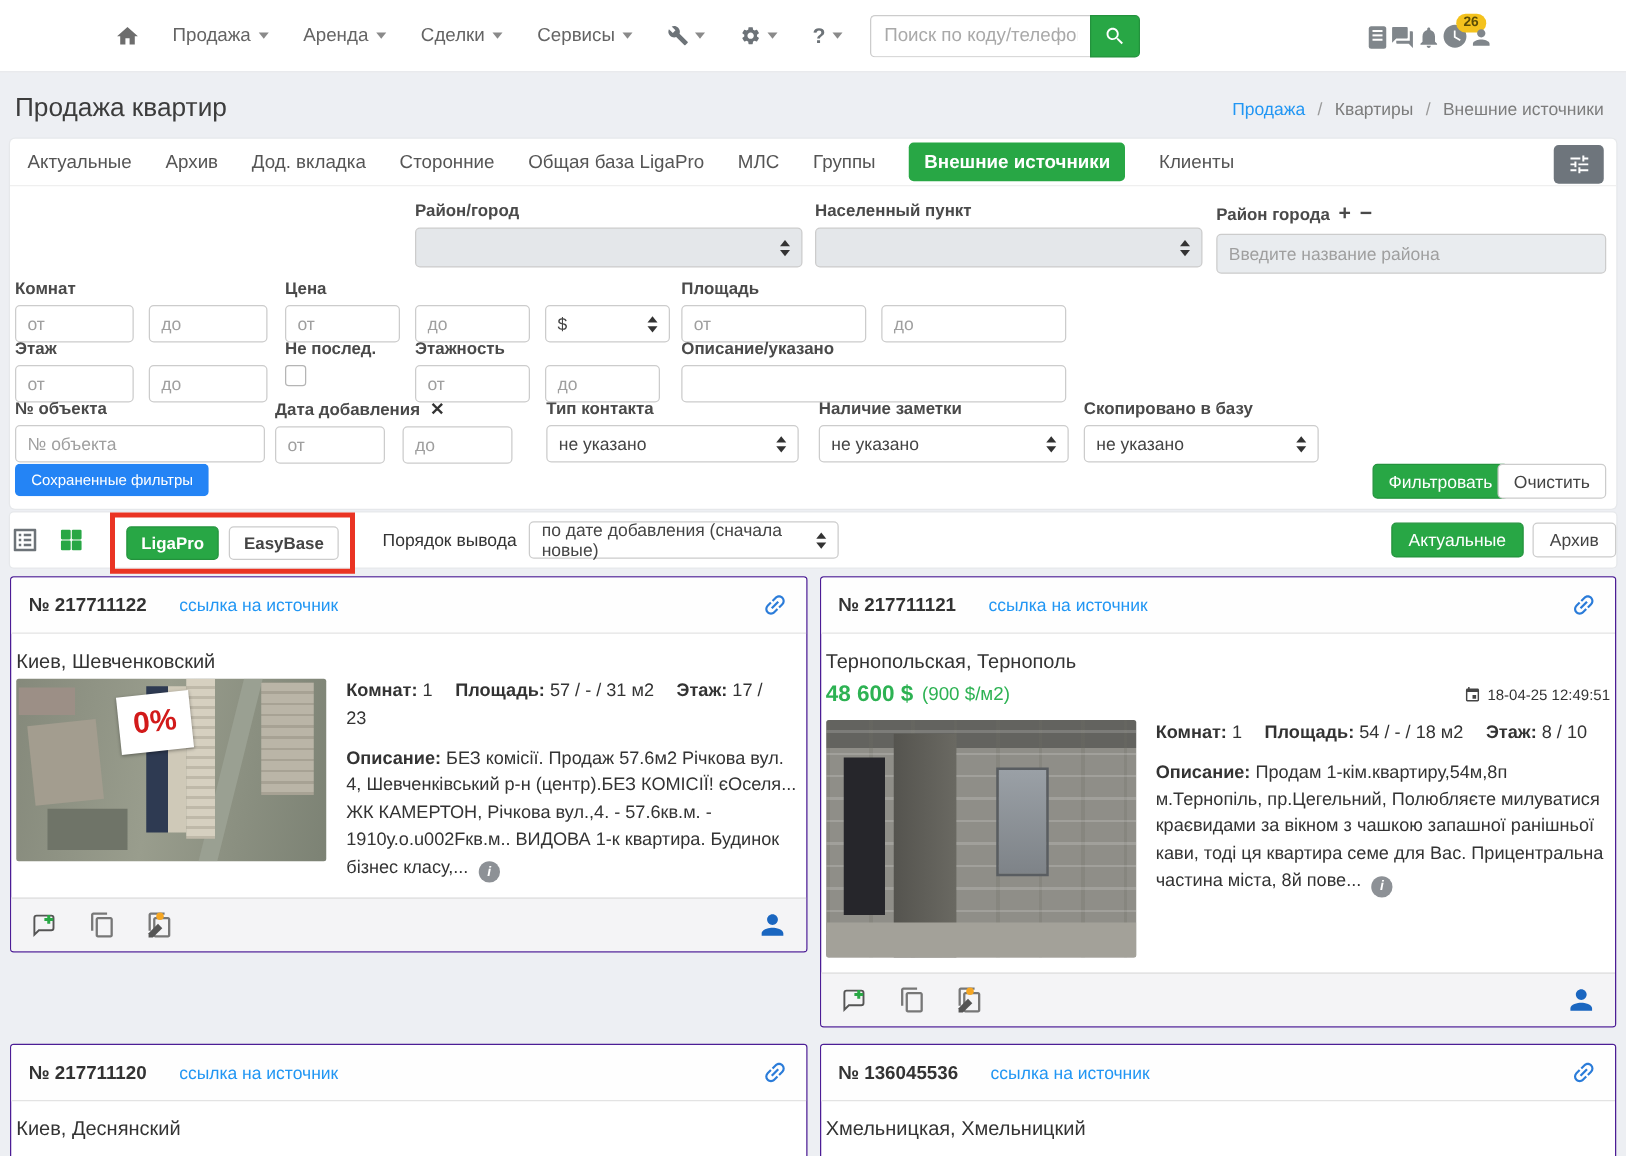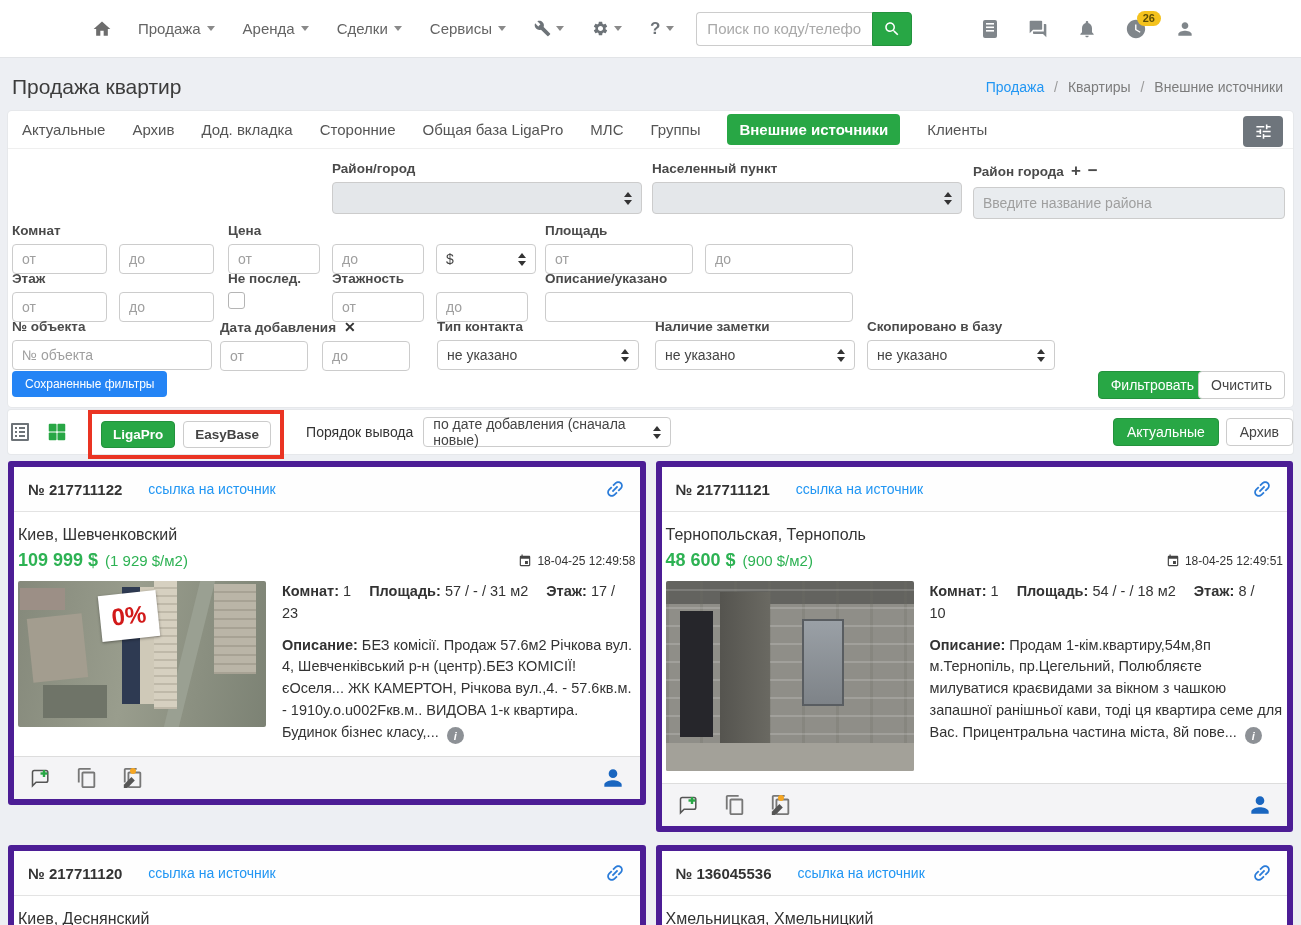--- a/index.html
+++ b/index.html
@@ -13,21 +13,21 @@
   .home{margin-left:78px;color:#6d6d6d}
   .topnav{display:flex;align-items:center;gap:28px;margin-left:26px}
   .nav-item{display:flex;align-items:center;gap:6px;font-size:15px;color:#646464}
   .caret{width:0;height:0;border-left:4px solid transparent;border-right:4px solid transparent;border-top:5px solid #8a8a8a}
   .icon-btn{color:#6d7378;display:flex;align-items:center;gap:5px}
   .help{font-size:17px;font-weight:bold;color:#6d7378}
   .search-wrap{display:flex;margin-left:22px}
   .search-input{width:176px;height:34px;border:1px solid #ccc;border-right:none;border-radius:4px 0 0 4px;padding:0 10px;font-size:15px;box-sizing:border-box;color:#444;outline:none}
   .search-input::placeholder{color:#a9a9a9}
   .search-btn{width:40px;height:34px;background:#28a745;border:1px solid #23923d;border-radius:0 4px 4px 0;display:flex;align-items:center;justify-content:center;color:#fff}
-  .top-icons{display:flex;align-items:center;gap:28px;margin-left:auto;margin-right:92px}
+  .top-icons{display:flex;align-items:flex-end;margin-left:auto;margin-right:92px}
   .top-icons .ic{color:#80868b;position:relative}
   .bell{color:#e8374a}
   .badge{position:absolute;top:-7px;right:-14px;background:#f4c21d;color:#5c4d06;font-size:11px;font-weight:bold;border-radius:9px;padding:1px 6px;line-height:13px}
 
   
   .page-head{display:flex;align-items:center;justify-content:space-between;padding:17px 18px 12px 12px}
   .page-title{font-size:21px;font-weight:normal;color:#3c3c3c;margin:0}
   .breadcrumb{font-size:14px;color:#7c7c7c}
   .breadcrumb .crumb-link{color:#2196f3}
   .breadcrumb .sep{margin:0 6px;color:#9a9a9a}
@@ -66,21 +66,21 @@
   .view-ic{margin-right:14px;display:flex;align-items:center}
   .annotation-box{display:flex;gap:8px;align-items:center;border:4px solid #ea3423;padding:7px 9px;margin:-9px 8px -13px 6px;background:transparent}
   .src-btn{font-weight:bold;font-size:13.5px;padding:5px 11px}
   .sort-label{margin-left:14px;font-size:14px;color:#333}
   .sort-select{width:248px;margin-left:10px}
   .right-group{margin-left:auto;display:flex;gap:7px}
   .right-group .btn{font-size:14px;padding:5px 13px}
 
   
   .cards{margin:7px 8px 0;display:grid;grid-template-columns:1fr 1fr;gap:13px 10px;align-items:start}
-  .card{background:#fff;border:6px solid #4c1d95;border-radius:3px;overflow:hidden}
+  .card{background:#fff;border:1px solid #4c1d95;border-radius:3px;overflow:hidden}
   .card-head{display:flex;align-items:center;padding:11px 14px;border-bottom:1px solid #e3e3e3;background:#fefefe}
   .card-num{font-weight:bold;font-size:15px;color:#333}
   .src-link{color:#2196f3;font-size:14px;margin-left:26px}
   .chain{margin-left:auto;color:#2b7cd9;transform:rotate(-45deg)}
   .card-body{padding:6px 4px 12px}
   .loc{font-size:16px;color:#333;margin:8px 0 4px}
   .price-row{display:flex;align-items:center;margin:6px 0 10px}
   .price{font-size:18px;font-weight:bold;color:#2db253}
   .per-m2{font-size:15px;color:#2db253;margin-left:7px}
   .date-group{margin-left:auto;display:flex;align-items:center;gap:5px;font-size:12px;color:#333}
@@ -393,30 +393,20 @@
       <span class="card-num">№ 217711122</span>
       <span class="src-link clickable">ссылка на источник</span>
       <span class="chain clickable">
         <svg width="22" height="22" viewBox="0 0 24 24" fill="currentColor">
             <path d="M3.9 12c0-1.71 1.39-3.1 3.1-3.1h4V7H7c-2.76 0-5 2.24-5 5s2.24 5 5 5h4v-1.9H7c-1.71 0-3.1-1.39-3.1-3.1zM8 13h8v-2H8v2zm9-6h-4v1.9h4c1.71 0 3.1 1.39 3.1 3.1s-1.39 3.1-3.1 3.1h-4V17h4c2.76 0 5-2.24 5-5s-2.24-5-5-5z"></path>
           </svg>
       </span>
     </div>
     <div class="card-body">
       <div class="loc">Киев, Шевченковский</div>
-      <div class="price-row">
-        <span class="price">109 999 $</span>
-        <span class="per-m2">(1 929 $/м2)</span>
-        <span class="date-group">
-          <svg width="14" height="14" viewBox="0 0 24 24" fill="#444">
-              <path d="M17 12h-5v5h5v-5zM16 1v2H8V1H6v2H5c-1.11 0-1.99.9-1.99 2L3 19c0 1.1.89 2 2 2h14c1.1 0 2-.9 2-2V5c0-1.1-.9-2-2-2h-1V3h-2zm3 18H5V8h14v11z"></path>
-            </svg>
-          <span>18-04-25 12:49:58</span>
-        </span>
-      </div>
       <div class="content-row">
         <div class="photo ph1 clickable">
           <div class="b b3"></div>
             <div class="b b4"></div>
           <div class="b b6"></div>
             <div class="b road"></div>
           <div class="b b1"></div>
             <div class="b b2"></div>
           <div class="b b5"></div>
           <div class="photo-badge">0%</div>

